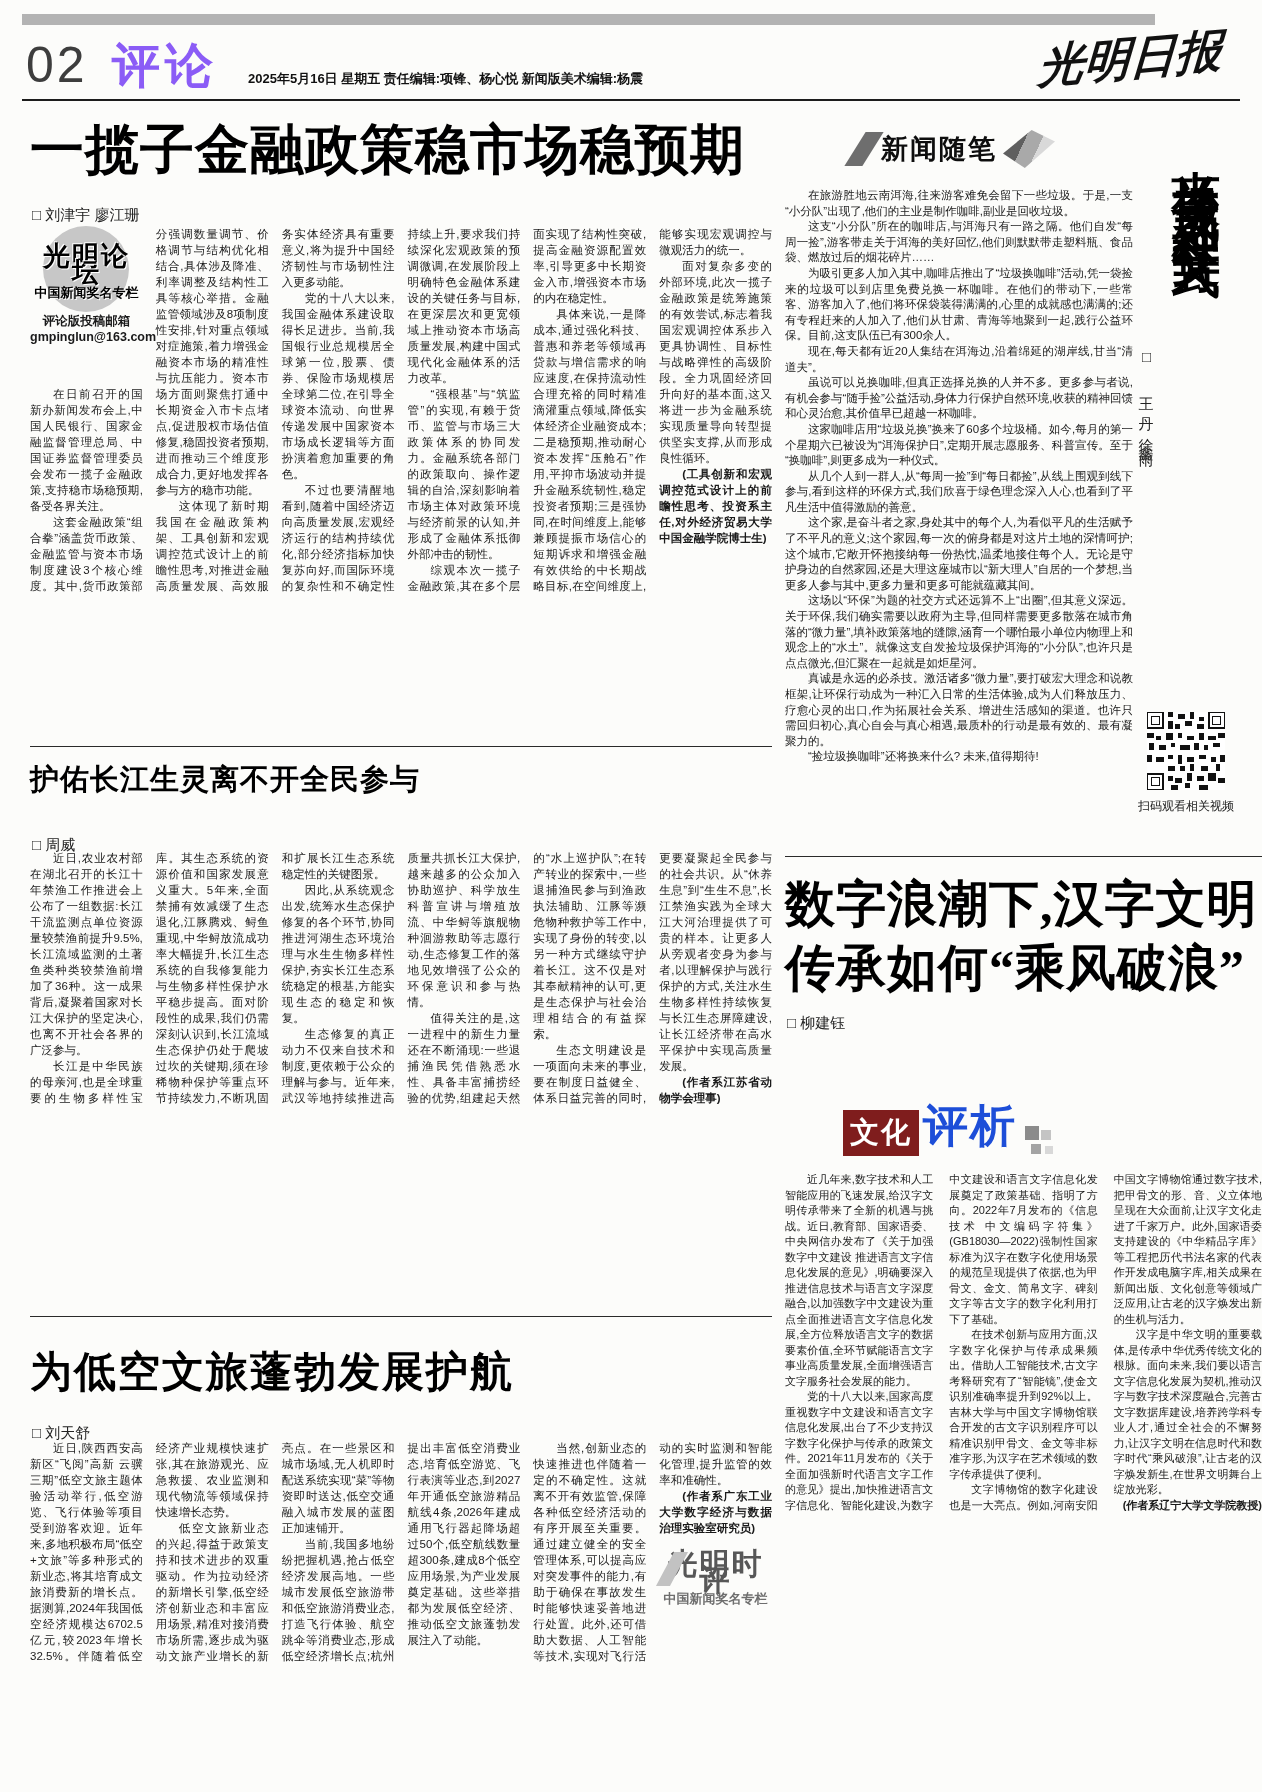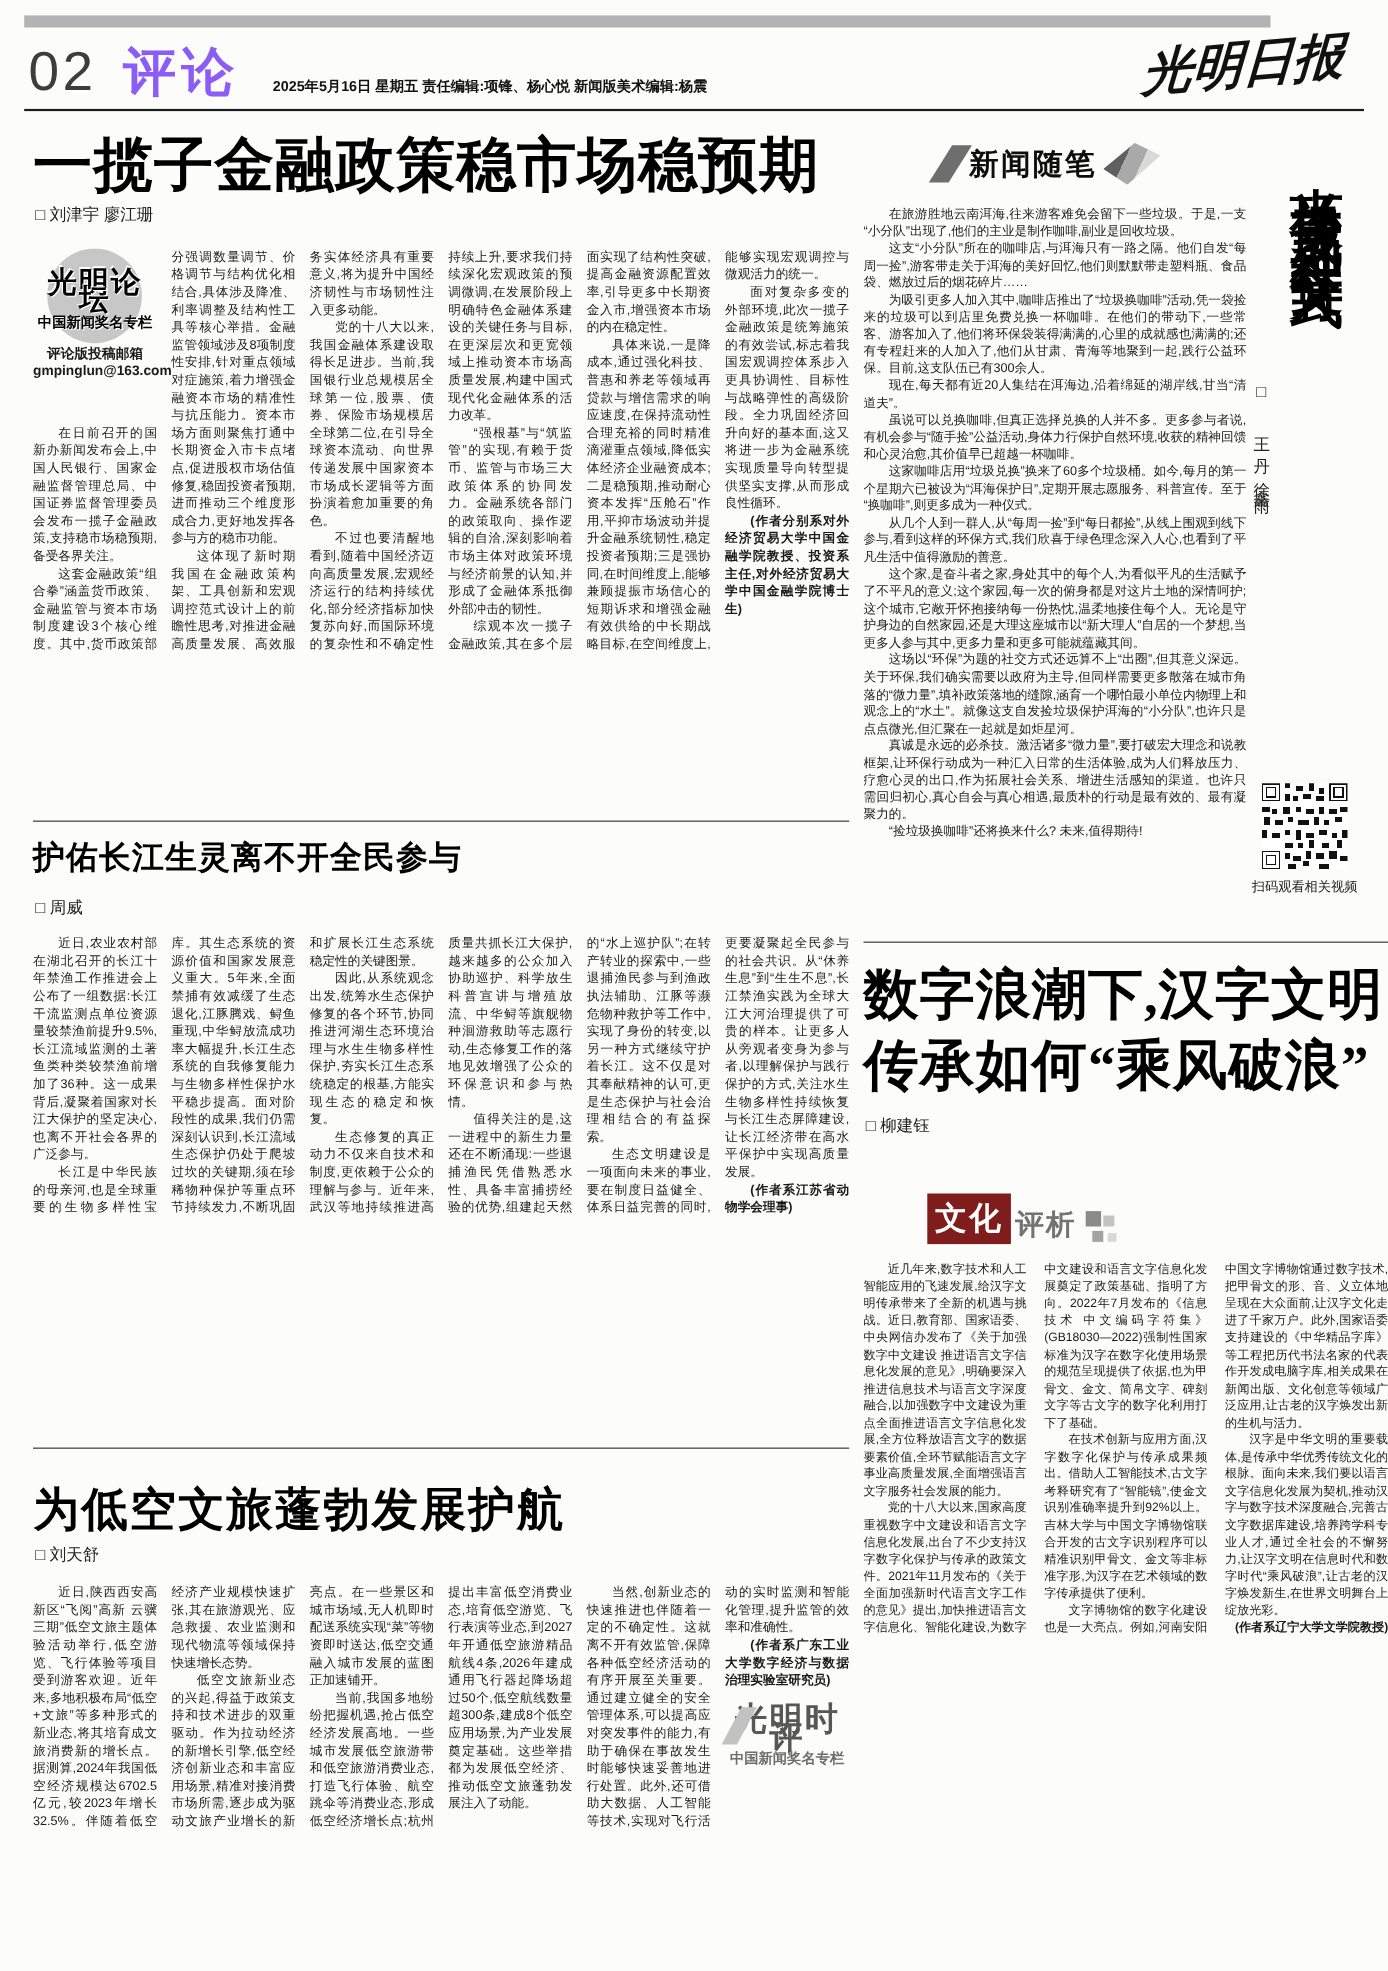--- a/index.html
+++ b/index.html
@@ -11,21 +11,21 @@
   .topbar{position:absolute;left:22px;top:14px;width:1133px;height:11px;background:#b3b3b3;}
   .pageno{position:absolute;left:26px;top:36px;font-size:50px;font-weight:400;color:#3d3d3d;letter-spacing:3px;}
   .section-name{position:absolute;left:112px;top:34px;font-size:48px;font-weight:700;color:#8b5cf6;letter-spacing:5px;}
   .dateline{position:absolute;left:248px;top:70px;font-size:13px;font-weight:700;color:#111;}
   .papername{position:absolute;right:40px;top:28px;font-size:46px;font-weight:700;font-style:italic;
              transform:rotate(-5deg) skewX(-8deg);color:#111;}
   .headrule{position:absolute;left:22px;top:99px;width:1218px;border-top:2px solid #1c1c1c;}
 
   
   .t1{font-family:"Liberation Serif","DejaVu Serif",serif;font-weight:900;color:#000;}
-  .byline{font-size:15px;color:#222;}
+  .byline{font-size:15px;color:#222;margin-top:20px;}
   .colbody{column-fill:balance;text-align:justify;overflow:hidden;}
   .p{margin:0;text-indent:2em;}
   .attr{margin:0;font-weight:700;text-indent:2em;}
   .attr-r{margin:0;font-weight:700;text-align:right;}
   .divider{position:absolute;border-top:1px solid #2a2a2a;}
 
   
   #fin-title{position:absolute;left:30px;top:114px;width:742px;font-size:54px;letter-spacing:1px;white-space:nowrap;}
   #fin-byline{position:absolute;left:32px;top:186px;}
   #fin-body{position:absolute;left:30px;top:226px;width:742px;height:508px;
@@ -75,21 +75,21 @@
   #qr{position:absolute;left:362px;top:604px;width:78px;height:78px;}
   #qr-cap{position:absolute;left:348px;top:690px;width:106px;text-align:center;font-size:12px;font-weight:400;}
   #rdiv{position:absolute;left:0;top:748px;width:477px;border-top:1px solid #2a2a2a;}
 
   
   #dig{position:absolute;left:0;top:764px;width:477px;}
   #dig .t1{font-size:50px;line-height:64px;letter-spacing:1px;white-space:nowrap;}
   #dig-byline{margin-top:14px;margin-left:2px;}
   .ca-badge{margin-top:18px;margin-left:58px;display:flex;align-items:flex-end;}
   .ca-left{background:#7f1d1d;color:#fff;font-size:29px;font-weight:900;padding:3px 7px;letter-spacing:2px;}
-  .ca-right{font-size:26px;font-weight:900;color:#737373;letter-spacing:2px;margin-left:4px;margin-top:45px;}
+  .ca-right{font-size:45px;font-weight:900;color:#1d4ed8;letter-spacing:2px;margin-left:4px;margin-top:45px;}
   .ca-mosaic{width:30px;height:30px;margin-left:8px;
              background:
                linear-gradient(#8b8b8b,#8b8b8b) 0 0/14px 14px no-repeat,
                linear-gradient(#c4c4c4,#c4c4c4) 16px 4px/10px 10px no-repeat,
                linear-gradient(#a3a3a3,#a3a3a3) 6px 18px/10px 10px no-repeat,
                linear-gradient(#d8d8d8,#d8d8d8) 20px 20px/8px 8px no-repeat;}
   #dig-body{margin-top:16px;height:640px;column-count:3;column-gap:16px;
             font-size:11px;line-height:15.5px;text-align:justify;overflow:hidden;}
 </style>
 </head>
@@ -116,21 +116,21 @@
     </div>
     <p class="p">在日前召开的国新办新闻发布会上,中国人民银行、国家金融监督管理总局、中国证券监督管理委员会发布一揽子金融政策,支持稳市场稳预期,备受各界关注。</p>
     <p class="p">这套金融政策“组合拳”涵盖货币政策、金融监管与资本市场制度建设3个核心维度。其中,货币政策部分强调数量调节、价格调节与结构优化相结合,具体涉及降准、利率调整及结构性工具等核心举措。金融监管领域涉及8项制度性安排,针对重点领域对症施策,着力增强金融资本市场的精准性与抗压能力。资本市场方面则聚焦打通中长期资金入市卡点堵点,促进股权市场估值修复,稳固投资者预期,进而推动三个维度形成合力,更好地发挥各参与方的稳市功能。</p>
     <p class="p">这体现了新时期我国在金融政策构架、工具创新和宏观调控范式设计上的前瞻性思考,对推进金融高质量发展、高效服务实体经济具有重要意义,将为提升中国经济韧性与市场韧性注入更多动能。</p>
     <p class="p">党的十八大以来,我国金融体系建设取得长足进步。当前,我国银行业总规模居全球第一位,股票、债券、保险市场规模居全球第二位,在引导全球资本流动、向世界传递发展中国家资本市场成长逻辑等方面扮演着愈加重要的角色。</p>
     <p class="p">不过也要清醒地看到,随着中国经济迈向高质量发展,宏观经济运行的结构持续优化,部分经济指标加快复苏向好,而国际环境的复杂性和不确定性持续上升,要求我们持续深化宏观政策的预调微调,在发展阶段上明确特色金融体系建设的关键任务与目标,在更深层次和更宽领域上推动资本市场高质量发展,构建中国式现代化金融体系的活力改革。</p>
     <p class="p">“强根基”与“筑监管”的实现,有赖于货币、监管与市场三大政策体系的协同发力。金融系统各部门的政策取向、操作逻辑的自洽,深刻影响着市场主体对政策环境与经济前景的认知,并形成了金融体系抵御外部冲击的韧性。</p>
     <p class="p">综观本次一揽子金融政策,其在多个层面实现了结构性突破,提高金融资源配置效率,引导更多中长期资金入市,增强资本市场的内在稳定性。</p>
     <p class="p">具体来说,一是降成本,通过强化科技、普惠和养老等领域再贷款与增信需求的响应速度,在保持流动性合理充裕的同时精准滴灌重点领域,降低实体经济企业融资成本;二是稳预期,推动耐心资本发挥“压舱石”作用,平抑市场波动并提升金融系统韧性,稳定投资者预期;三是强协同,在时间维度上,能够兼顾提振市场信心的短期诉求和增强金融有效供给的中长期战略目标,在空间维度上,能够实现宏观调控与微观活力的统一。</p>
     <p class="p">面对复杂多变的外部环境,此次一揽子金融政策是统筹施策的有效尝试,标志着我国宏观调控体系步入更具协调性、目标性与战略弹性的高级阶段。全力巩固经济回升向好的基本面,这又将进一步为金融系统实现质量导向转型提供坚实支撑,从而形成良性循环。</p>
-    <p class="attr">(作者分别系对外经济贸易大学中国金融学院教授、投资系主任,对外经济贸易大学中国金融学院博士生)</p>
+    <p class="attr">(工具创新和宏观调控范式设计上的前瞻性思考、投资系主任,对外经济贸易大学中国金融学院博士生)</p>
   </div>
   <div id="div1" class="divider"></div>
 
   <div id="chj-title" class="t1">护佑长江生灵离不开全民参与</div>
   <div id="chj-byline" class="byline">□ 周威</div>
   <div id="chj-body" class="colbody">
     <p class="p">近日,农业农村部在湖北召开的长江十年禁渔工作推进会上公布了一组数据:长江干流监测点单位资源量较禁渔前提升9.5%,长江流域监测的土著鱼类种类较禁渔前增加了36种。这一成果背后,凝聚着国家对长江大保护的坚定决心,也离不开社会各界的广泛参与。</p>
     <p class="p">长江是中华民族的母亲河,也是全球重要的生物多样性宝库。其生态系统的资源价值和国家发展意义重大。5年来,全面禁捕有效减缓了生态退化,江豚腾戏、鲟鱼重现,中华鲟放流成功率大幅提升,长江生态系统的自我修复能力与生物多样性保护水平稳步提高。面对阶段性的成果,我们仍需深刻认识到,长江流域生态保护仍处于爬坡过坎的关键期,须在珍稀物种保护等重点环节持续发力,不断巩固和扩展长江生态系统稳定性的关键图景。</p>
     <p class="p">因此,从系统观念出发,统筹水生态保护修复的各个环节,协同推进河湖生态环境治理与水生生物多样性保护,夯实长江生态系统稳定的根基,方能实现生态的稳定和恢复。</p>
     <p class="p">生态修复的真正动力不仅来自技术和制度,更依赖于公众的理解与参与。近年来,武汉等地持续推进高质量共抓长江大保护,越来越多的公众加入协助巡护、科学放生科普宣讲与增殖放流、中华鲟等旗舰物种洄游救助等志愿行动,生态修复工作的落地见效增强了公众的环保意识和参与热情。</p>

